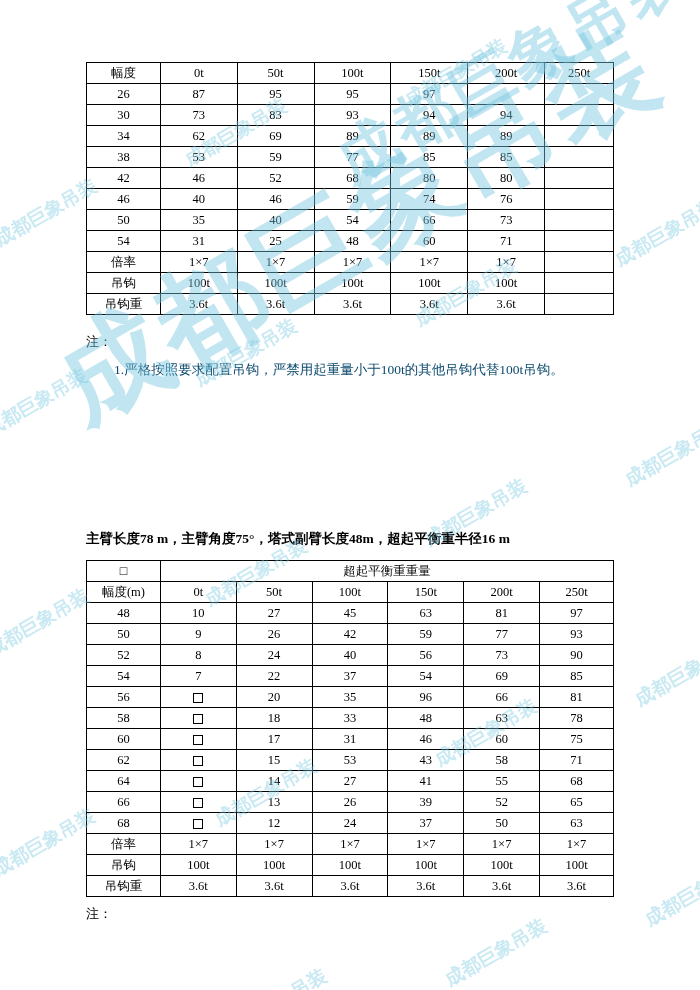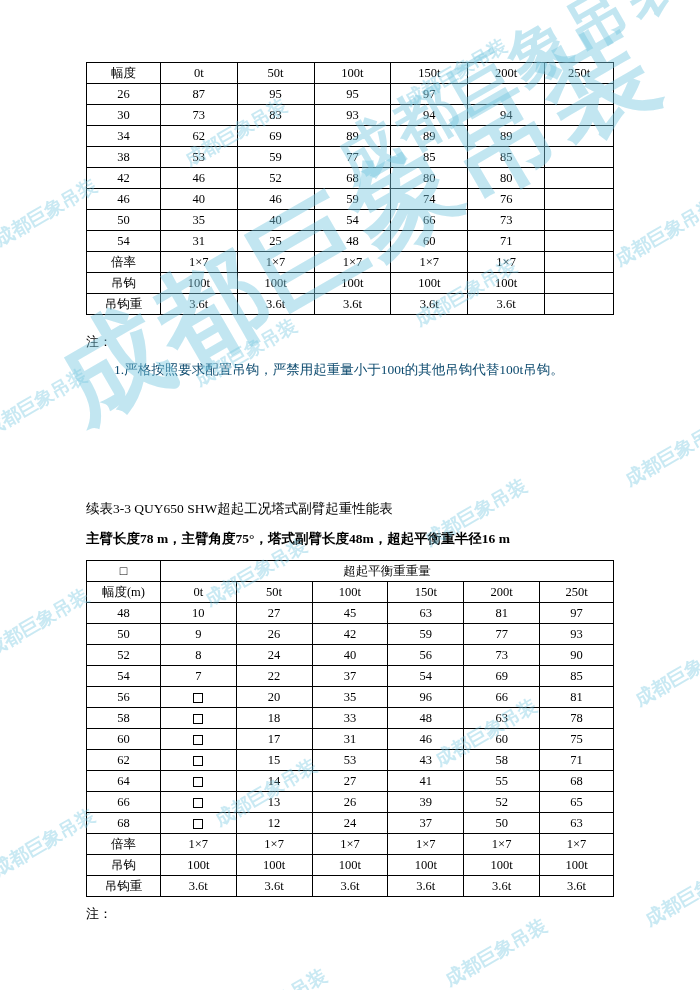--- a/index.html
+++ b/index.html
@@ -277,21 +277,20 @@
           </tr>
         </tbody>
     </table>
   </div>
 
   <div class="note-head" style="left:86px; top:333px;">注：</div>
   <div class="note-body" style="left:86px; top:358px;">
     <span class="indent"></span><span>1.严格按照要求配置吊钩，严禁用起重量小于100t的其他吊钩代替100t吊钩。</span>
   </div>
 
-  <div class="caption" style="left:86px; top:500px;">续表3-3 QUY650 SHW超起工况塔式副臂起重性能表</div>
   <div class="caption bold" style="left:86px; top:530px;">主臂长度78 m，主臂角度75°，塔式副臂长度48m，超起平衡重半径16 m</div>
 
   <div class="tbl-wrap t2">
     <table class="data" id="table2">
       <colgroup>
         <col style="width:74px">
           <col style="width:76px">
           <col style="width:76px">
         <col style="width:76px">
           <col style="width:76px">

